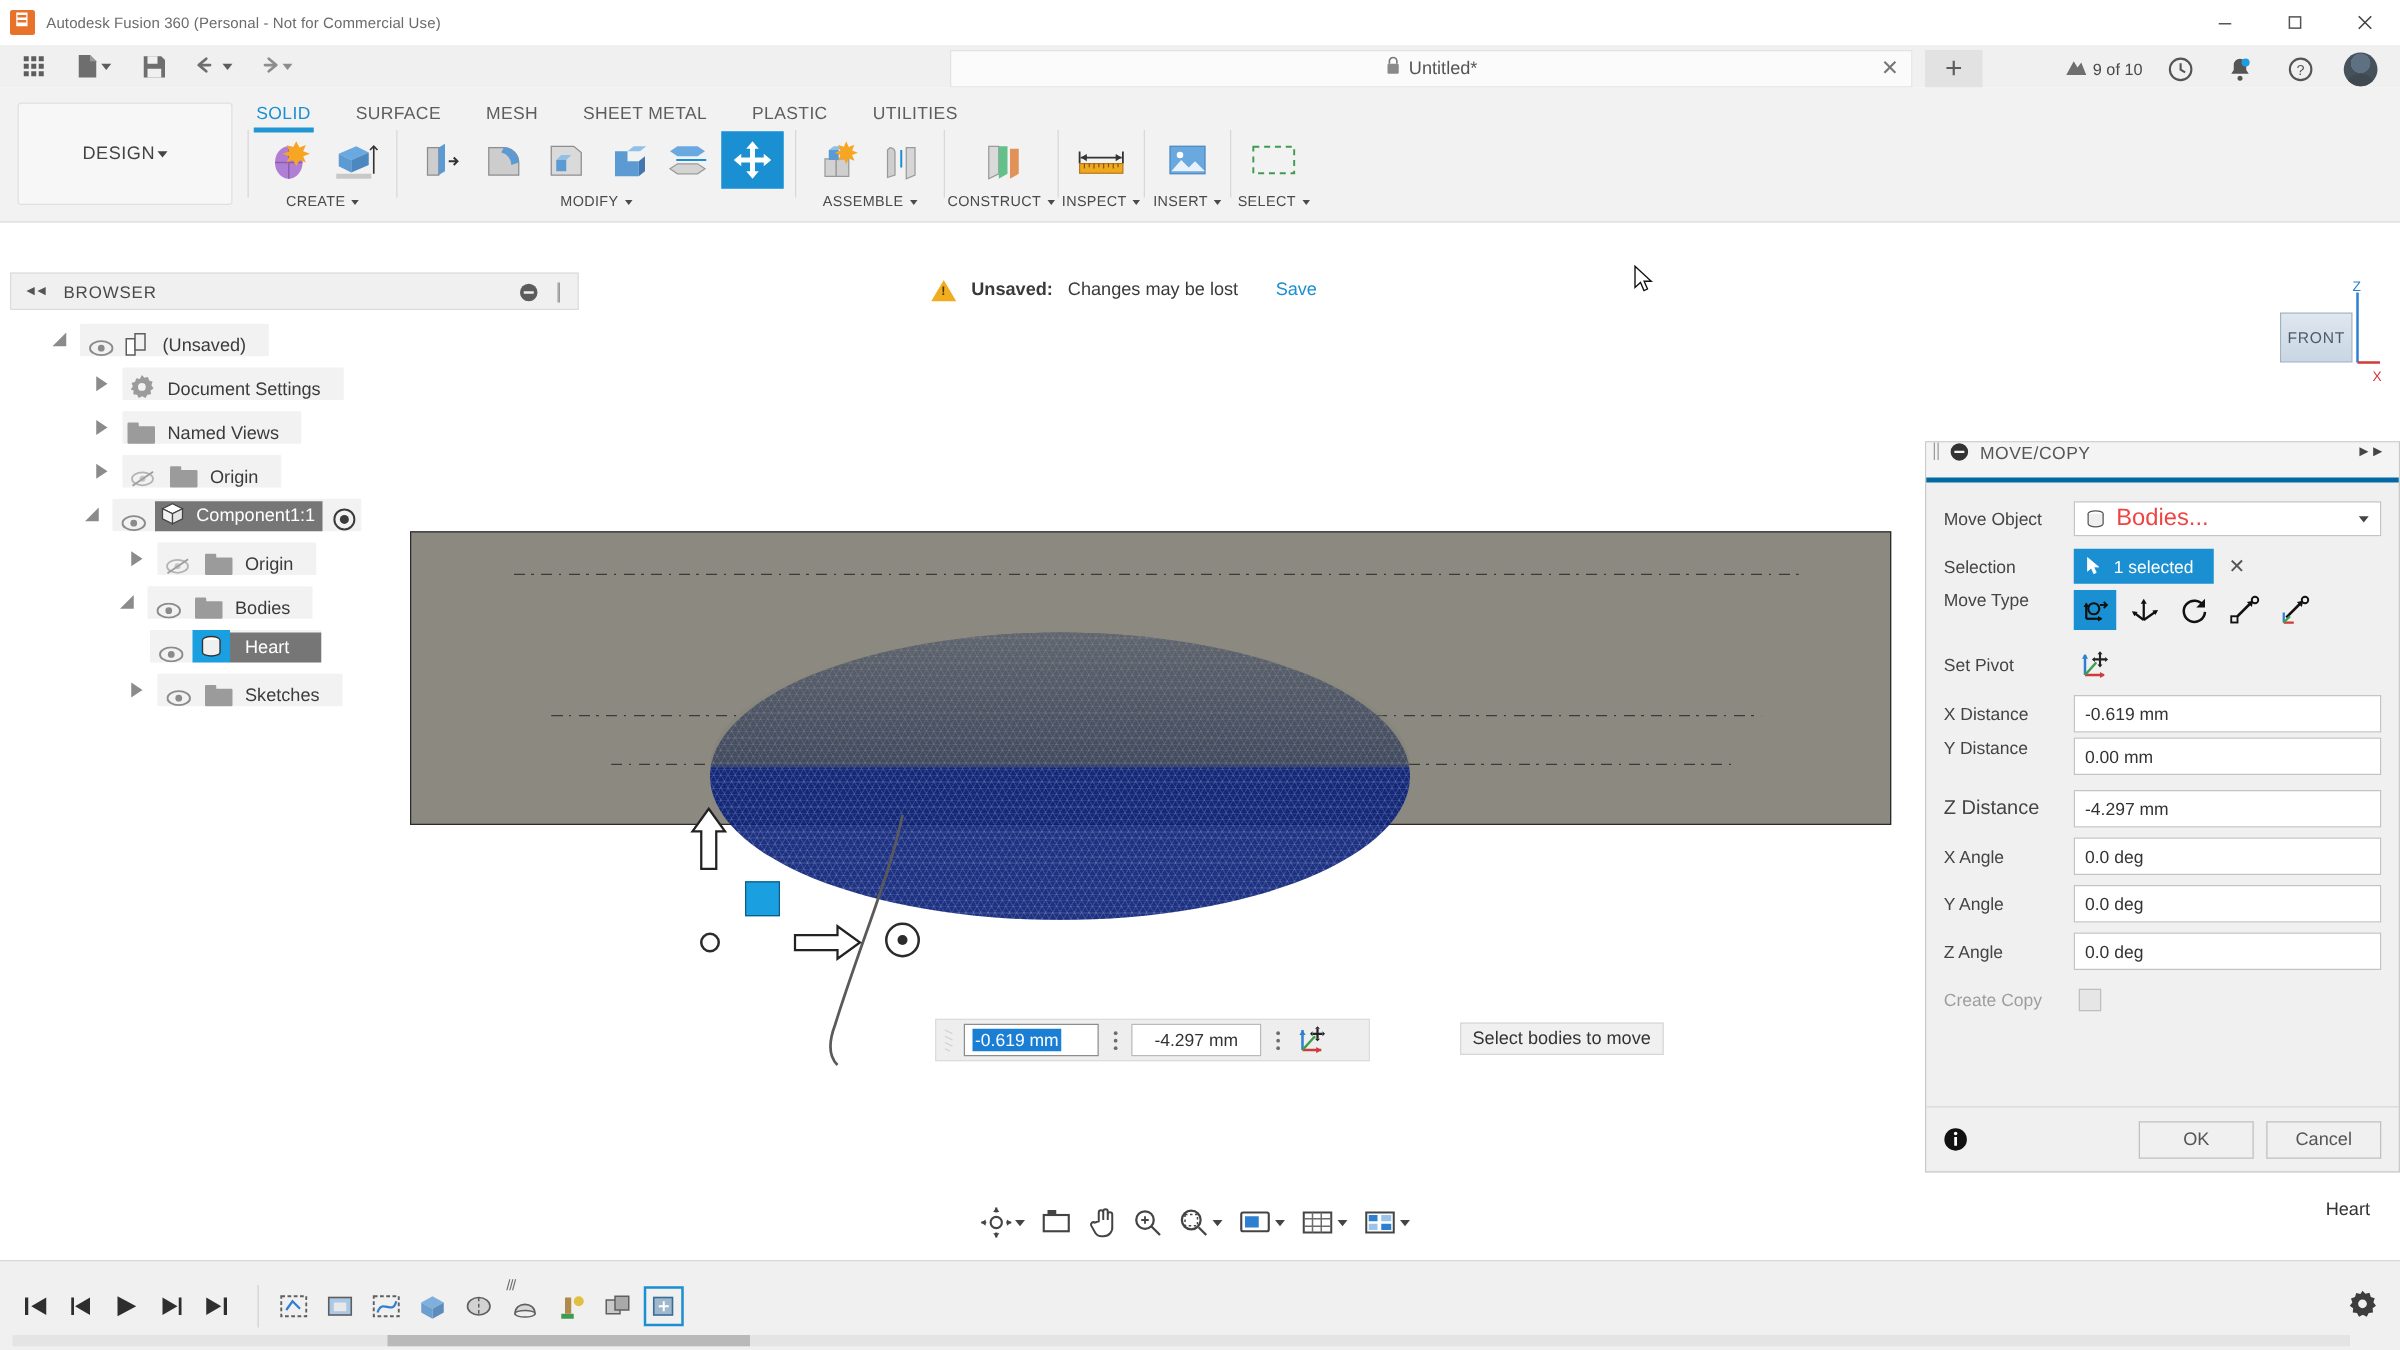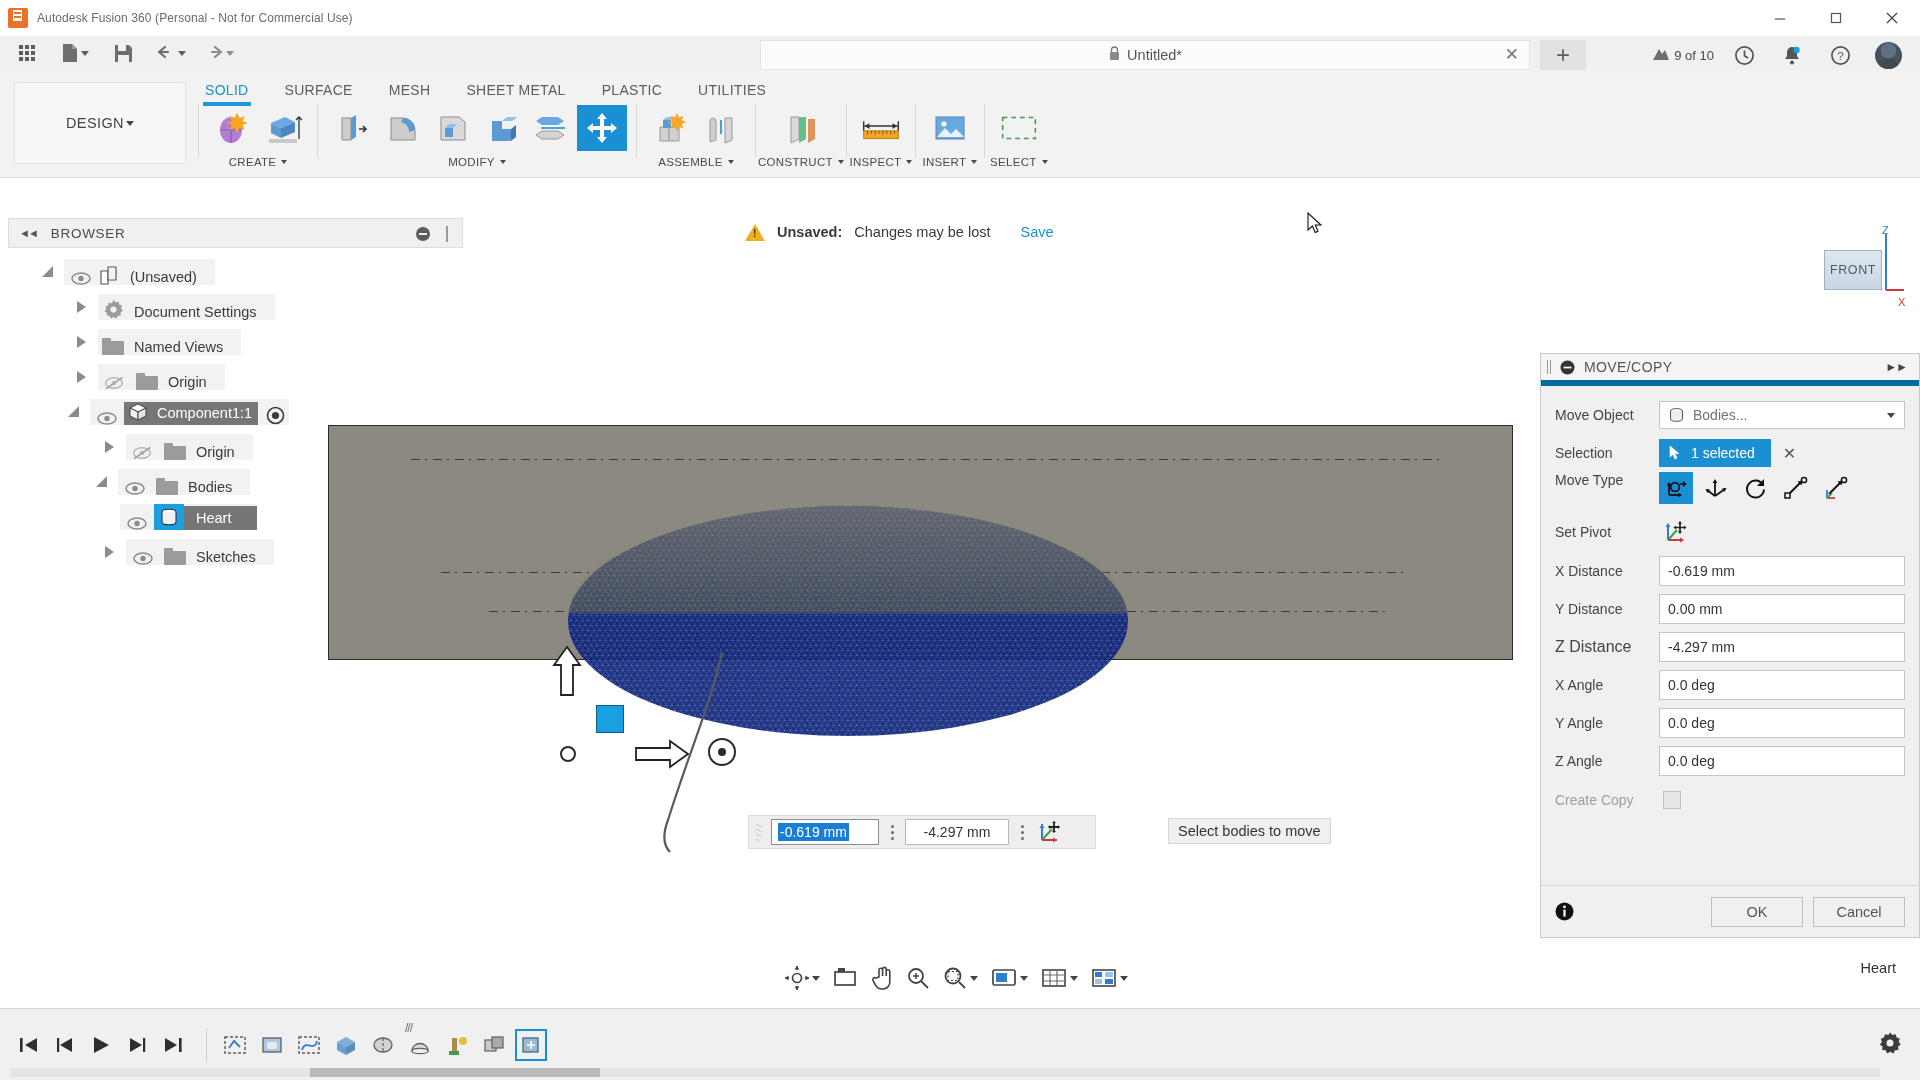--- a/index.html
+++ b/index.html
@@ -921,21 +921,21 @@
           <rect x="15" y="13" width="8" height="5" fill="#2f7fd0"></rect>
         </svg>
       <span class="caret" style="border-top-color:#444"></span>
     </div>
   </div>
 
   <div class="heart-status">Heart</div>
 
   <div style="position:absolute;left:1540px;top:353px;width:380px;height:585px;background:#f0f0f0;border:1px solid #c9c9c9">
 
-    <div style="height:32px;border-bottom:6px solid #0369a1;display:flex;align-items:center;background:#f4f4f4">
+    <div style="height:32px;border-bottom:4px solid #0369a1;display:flex;align-items:flex-start;background:#f4f4f4">
       <span style="width:4px;height:14px;margin-left:6px;border-left:1px solid #9a9a9a;border-right:1px solid #9a9a9a"></span>
       <span style="margin-left:9px;display:flex;align-items:center">
         <svg width="15" height="15" viewBox="0 0 15 15">
             <circle cx="7.5" cy="7.5" r="7" fill="#333"></circle>
             <rect x="3.5" y="6.6" width="8" height="1.8" fill="#f4f4f4"></rect>
           </svg>
       </span>
       <span style="margin-left:9px;font-size:14px;color:#555;letter-spacing:.4px">MOVE/COPY</span>
       <span style="margin-left:auto;margin-right:12px;color:#444;font-size:12px;letter-spacing:-1px">►►</span>
     </div>
@@ -944,21 +944,21 @@
 
       <div style="display:flex;align-items:center;height:38px">
         <span style="width:104px;font-size:14px;color:#444">Move Object</span>
         <span style="flex:1;height:28px;background:#fff;border:1px solid #c4c4c4;display:flex;align-items:center;padding:0 8px;position:relative">
           <span style="display:flex;margin-right:8px">
             <svg width="17" height="17" viewBox="0 0 17 17">
                 <ellipse cx="8.5" cy="4" rx="6" ry="2.4" fill="#fff" stroke="#555" stroke-width="1"></ellipse>
                 <path d="M2.5 4 v8 a6 2.4 0 0 0 12 0 V4" fill="#efefef" stroke="#555" stroke-width="1"></path>
               </svg>
           </span>
-          <span style="font-size:14px;color:#737373">Bodies...</span>
+          <span style="font-size:19px;color:#ef4444">Bodies...</span>
           <span class="caret" style="position:absolute;right:9px;border-top-color:#444"></span>
         </span>
       </div>
 
       <div style="display:flex;align-items:center;height:38px">
         <span style="width:104px;font-size:14px;color:#444">Selection</span>
         <span style="height:28px;background:#1a8fd1;display:flex;align-items:center;padding:0 16px 0 10px;gap:9px">
           <svg width="13" height="16" viewBox="0 0 13 16">
               <path d="M1 1 L1 12 L4 9.4 L6 14 L8 13 L6 8.6 L10 8.6 Z" fill="#fff" stroke="#fff" stroke-width=".6"></path>
             </svg>
@@ -1030,21 +1030,21 @@
             <path d="M17 2 l2 2.4h-4z M17 15 l2-2.4h-4z M10.5 8.5 l2.4-2v4z M23.5 8.5 l-2.4-2v4z" fill="#222"></path>
           </svg>
         </span>
       </div>
 
       <div style="display:flex;align-items:center;height:38px">
         <span style="width:104px;font-size:14px;color:#444">X Distance</span>
         <span style="flex:1;height:30px;background:#fff;border:1px solid #c4c4c4;display:flex;align-items:center;padding:0 8px;font-size:14px;color:#333">-0.619 mm</span>
       </div>
 
-      <div style="display:flex;align-items:center;height:38px">
+      <div style="display:flex;height:38px">
         <span style="width:104px;font-size:14px;color:#444">Y Distance</span>
         <span style="flex:1;height:30px;background:#fff;border:1px solid #c4c4c4;display:flex;align-items:center;padding:0 8px;font-size:14px;color:#333">0.00 mm</span>
       </div>
 
       <div style="display:flex;align-items:center;height:38px">
         <span style="width:104px;font-size:16px;color:#444">Z Distance</span>
         <span style="flex:1;height:30px;background:#fff;border:1px solid #c4c4c4;display:flex;align-items:center;padding:0 8px;font-size:14px;color:#333">-4.297 mm</span>
       </div>
 
       <div style="display:flex;align-items:center;height:38px">

